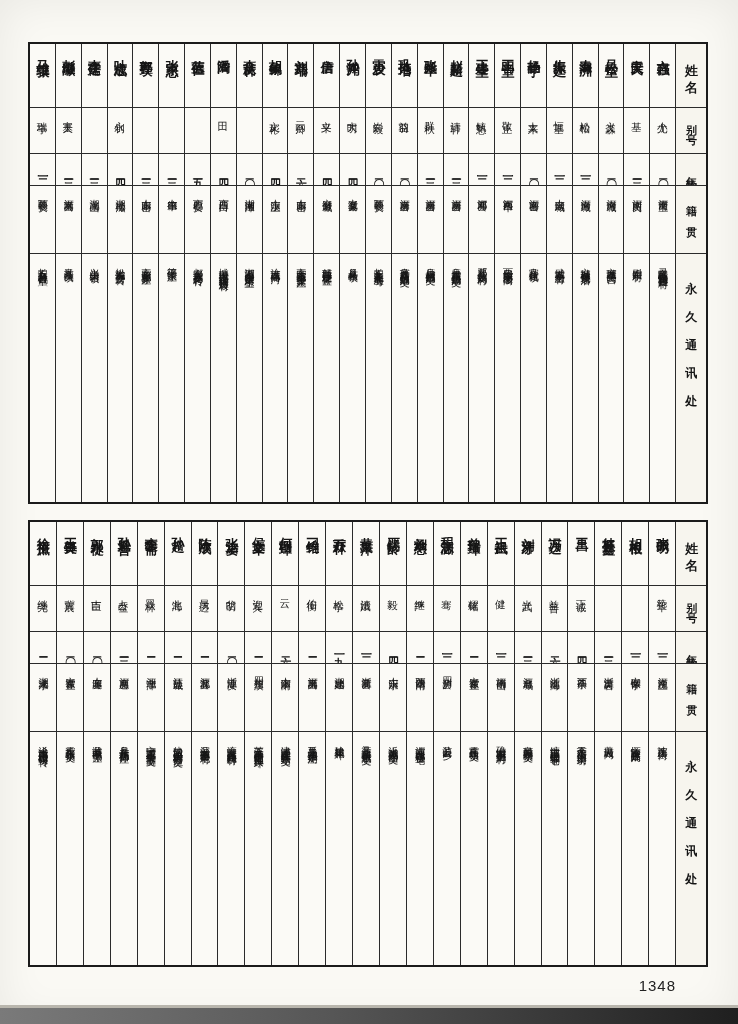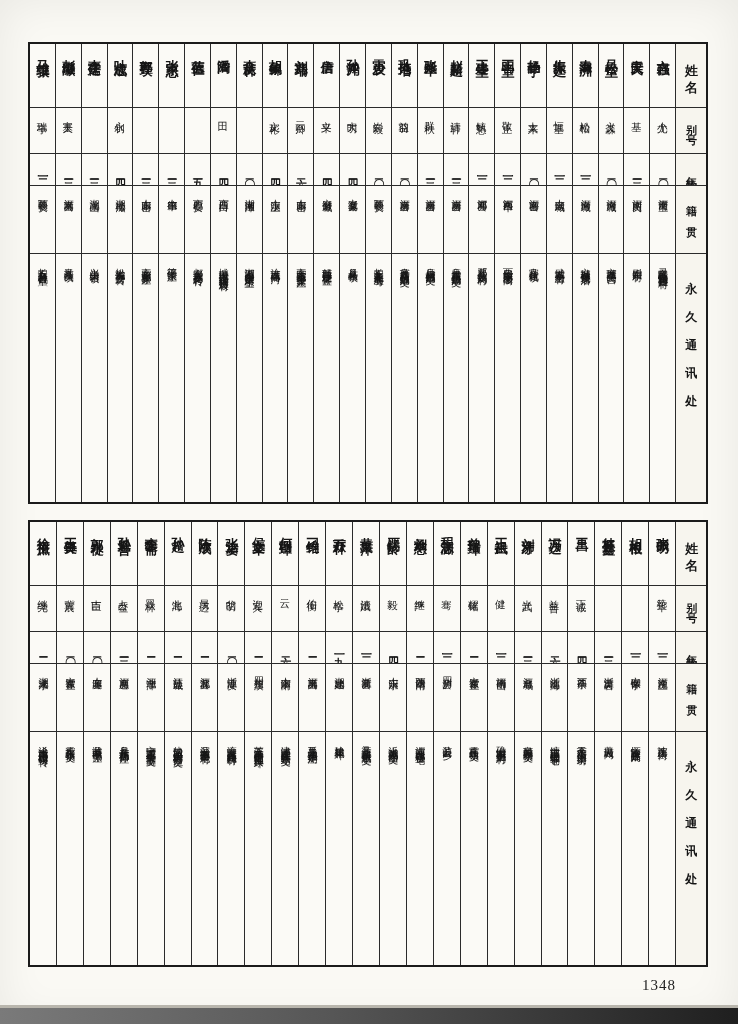--- a/index.html
+++ b/index.html
@@ -50,21 +50,21 @@
 
   .header-col .cell{font-weight:700;}
   .header-col .cell-name{letter-spacing:16px;padding-top:10px;font-size:13px;}
   .header-col .cell-alias{letter-spacing:10px;padding-top:8px;font-size:11px;}
   .header-col .cell-age{letter-spacing:3px;font-size:11px;}
   .header-col .cell-native{letter-spacing:22px;padding-top:10px;font-size:11px;}
   .header-col .cell-address{letter-spacing:28px;padding-top:18px;font-size:12px;}
 
   .page-num{
     position:absolute;right:62px;top:977px;
-    font-family:Liberation Serif, serif;
+    font-family:Liberation Sans, sans-serif;
     font-size:15px;color:#222;letter-spacing:1px;
   }
   .scan-edge-bottom{
     position:absolute;left:0;right:0;bottom:0;height:16px;
     background:linear-gradient(90deg,#7a7a7a 0%,#565656 45%,#1f1f1f 100%);
   }
   .scan-edge-line{
     position:absolute;left:0;right:0;bottom:16px;height:3px;
     background:#b9b6ad;
   }

